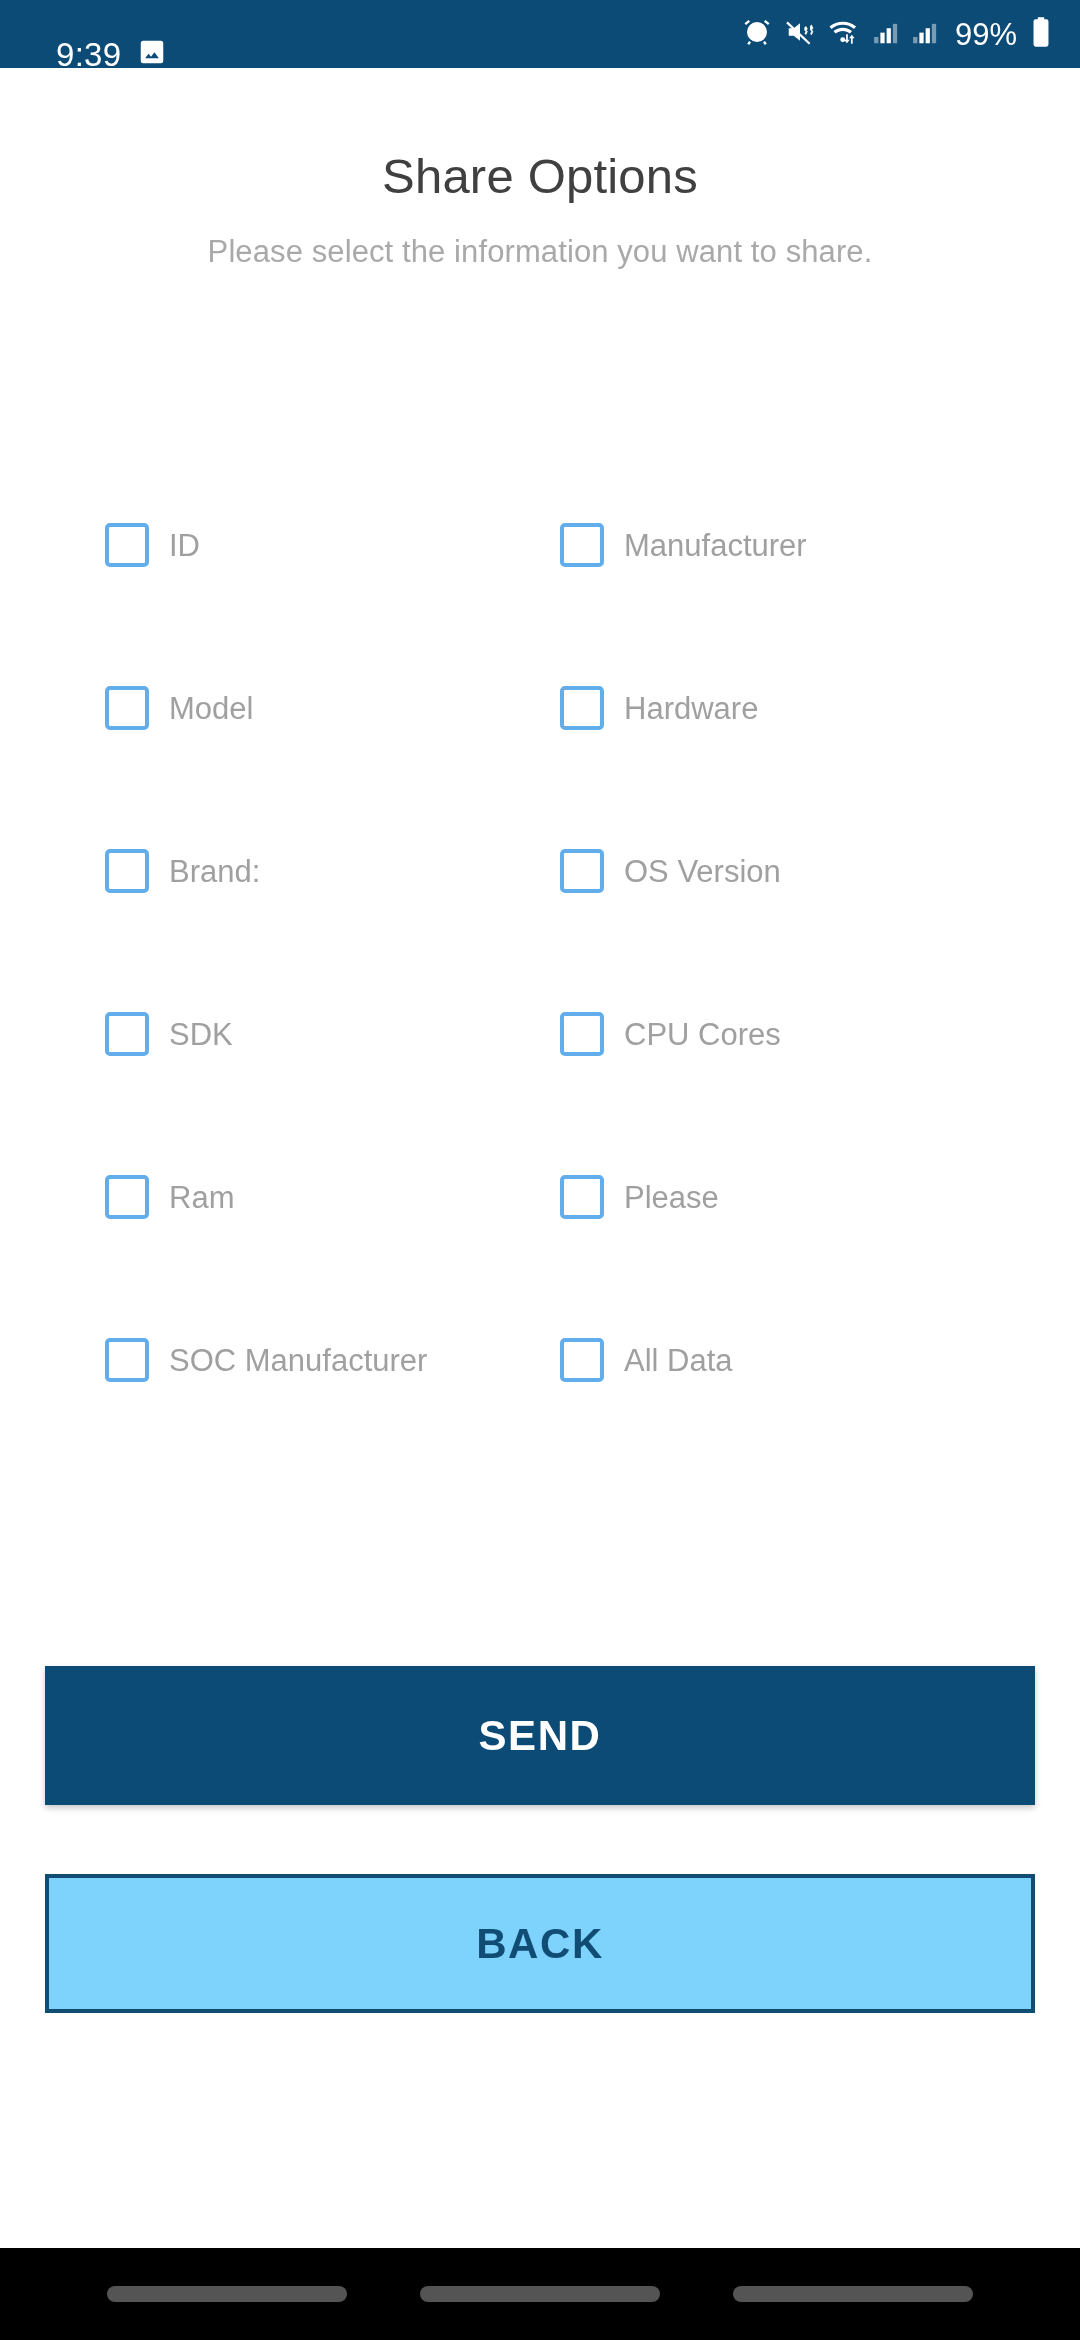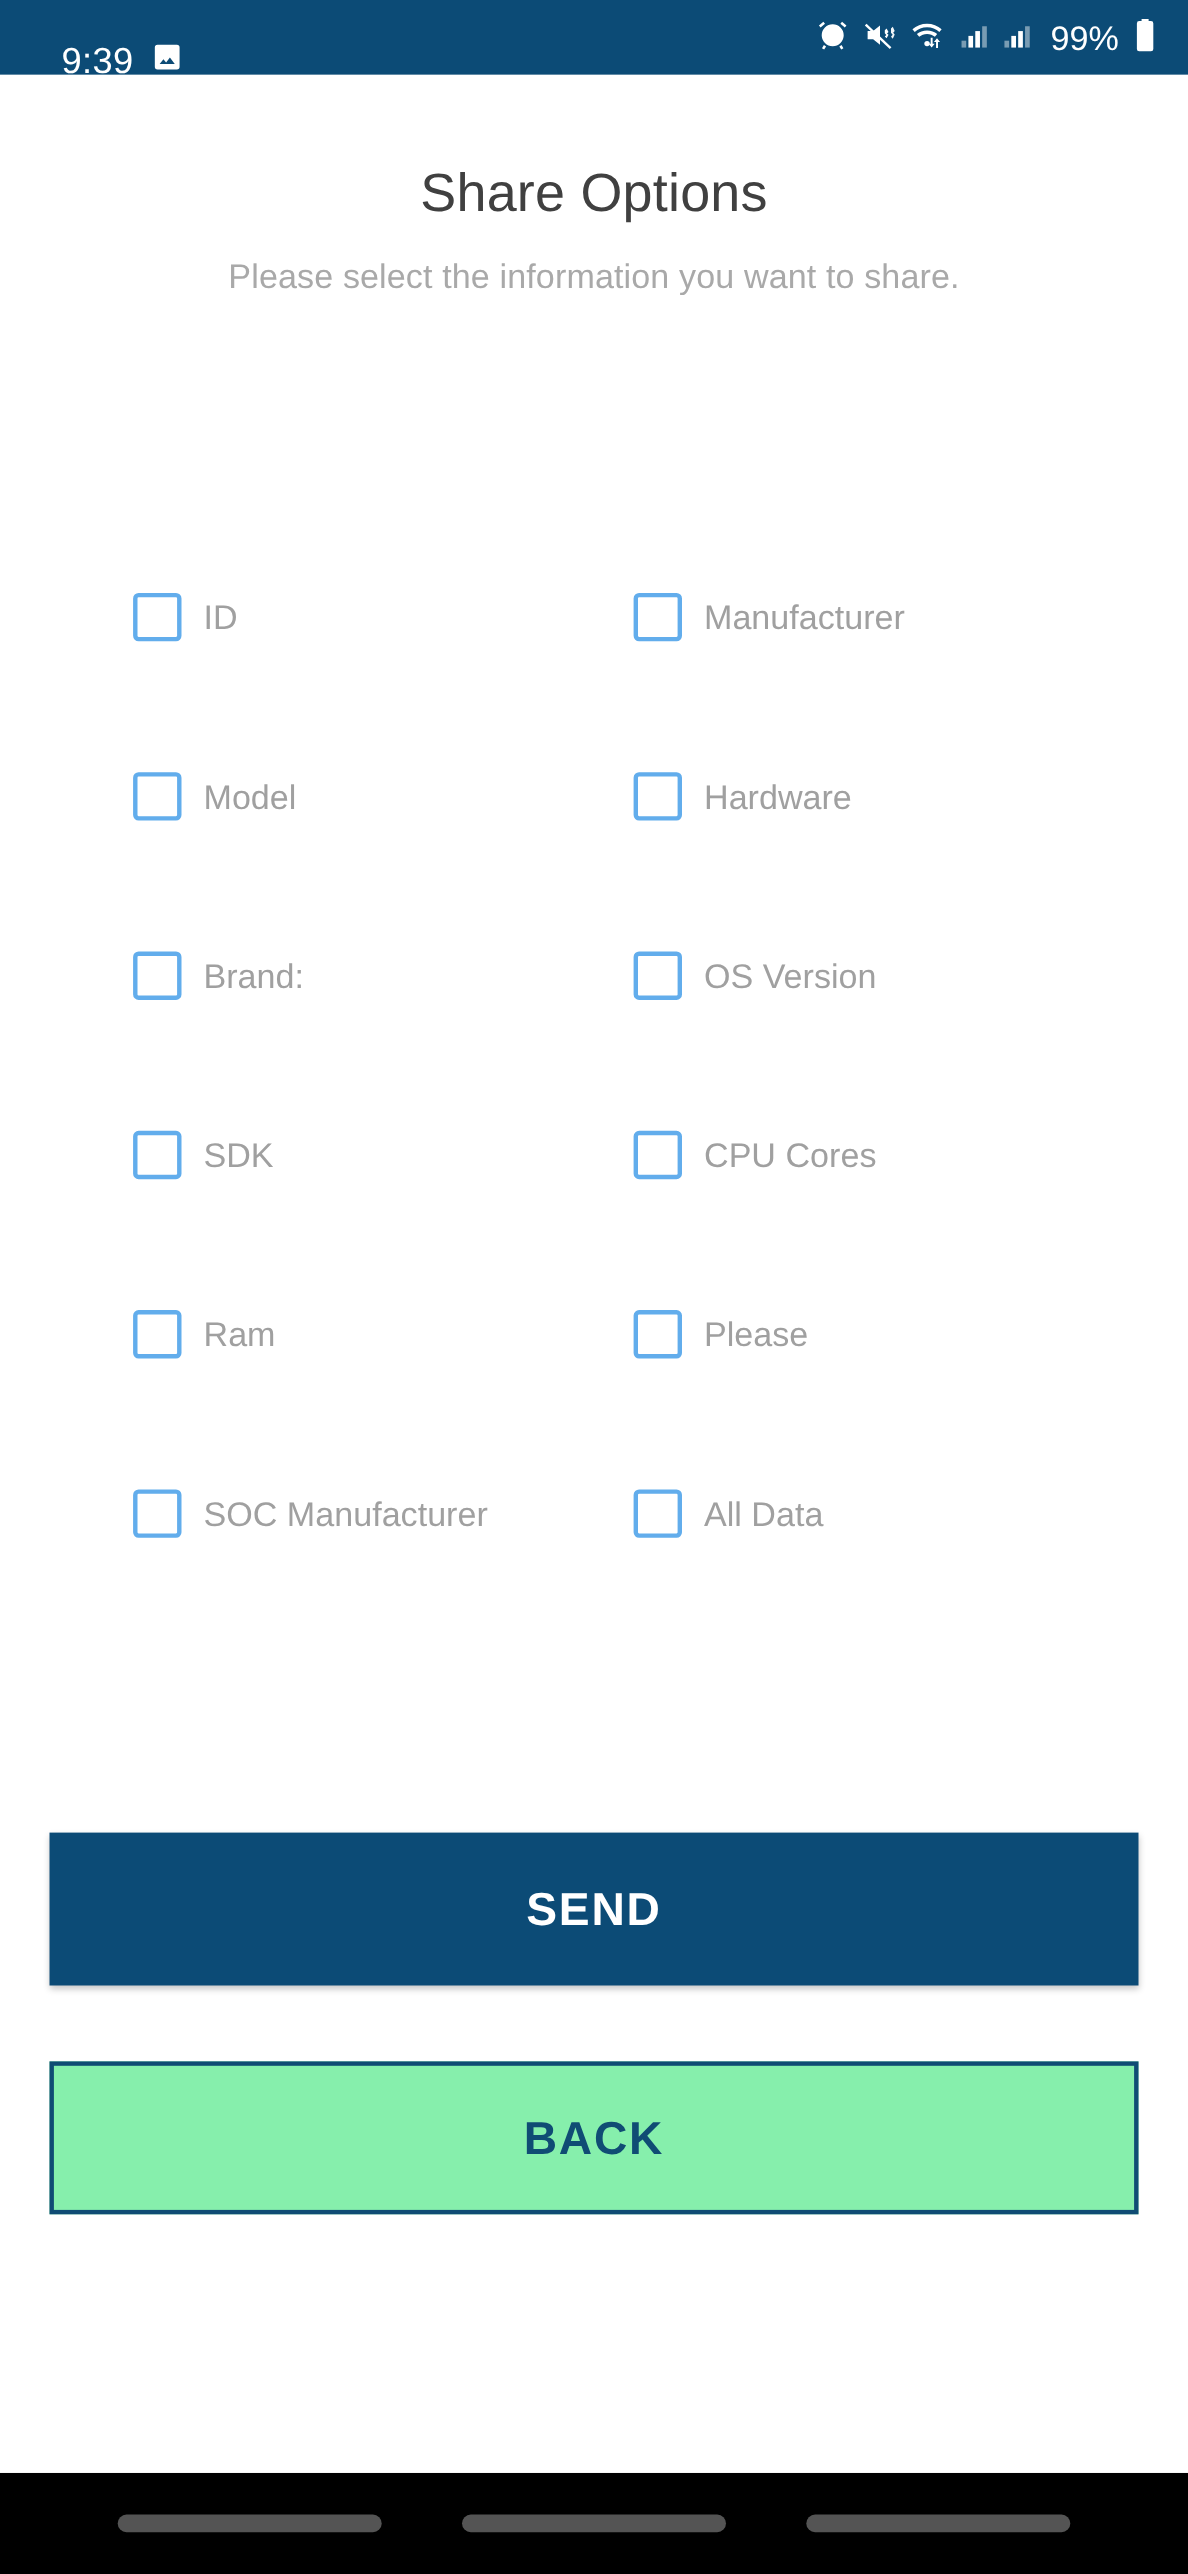--- a/index.html
+++ b/index.html
@@ -85,21 +85,21 @@
     padding-top: 30px;
     text-align: center;
     font-size: 31px;
     font-weight: 400;
     color: #a9a9a9;
     letter-spacing: 0.1px;
   }
 
   
   .options-grid {
-    margin: 16px;
+    margin: 0;
     padding: 0;
     position: absolute;
     top: 420px;
     left: 0;
     right: 0;
   }
   .option-row {
     display: flex;
     height: 163px;
     align-items: flex-start;
@@ -153,21 +153,21 @@
   .btn-send {
     height: 139px;
     background: #0c4b76;
     color: #ffffff;
     border: none;
     box-shadow: 0 3px 6px rgba(0,0,0,0.22);
   }
   .btn-back {
     height: 139px;
     margin-top: 69px;
-    background: #86efac;
+    background: #7dd3fc;
     color: #104c74;
     border: 4px solid #104c74;
   }
 
   
   .nav-bar {
     flex: 0 0 92px;
     height: 92px;
     background: #000000;
     display: flex;

